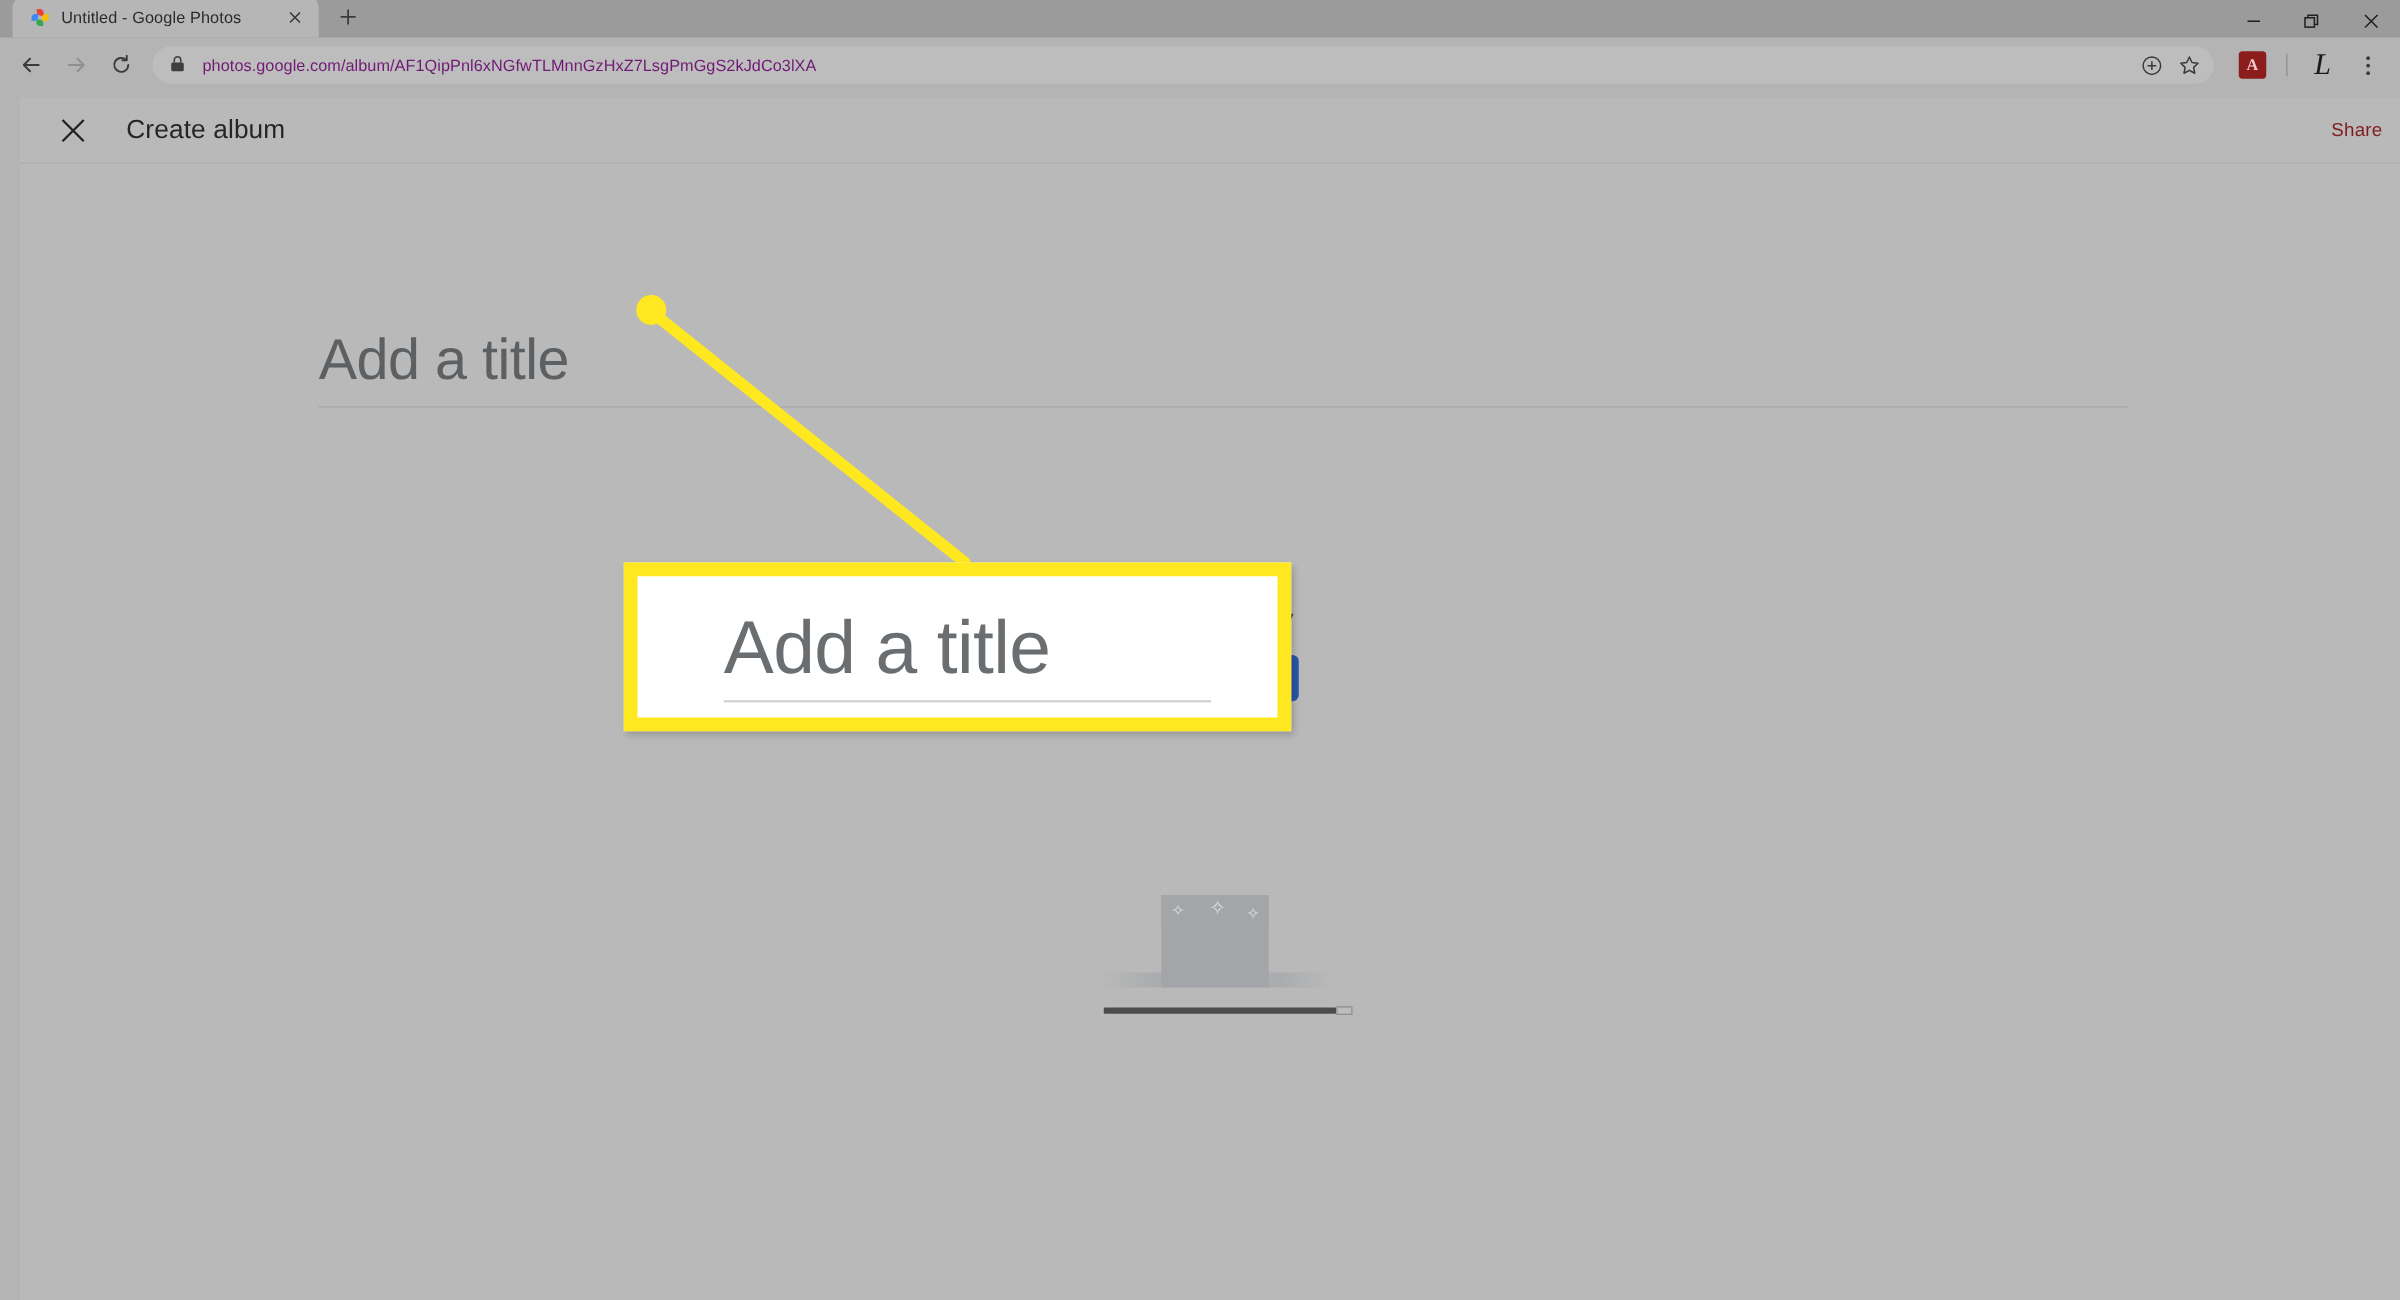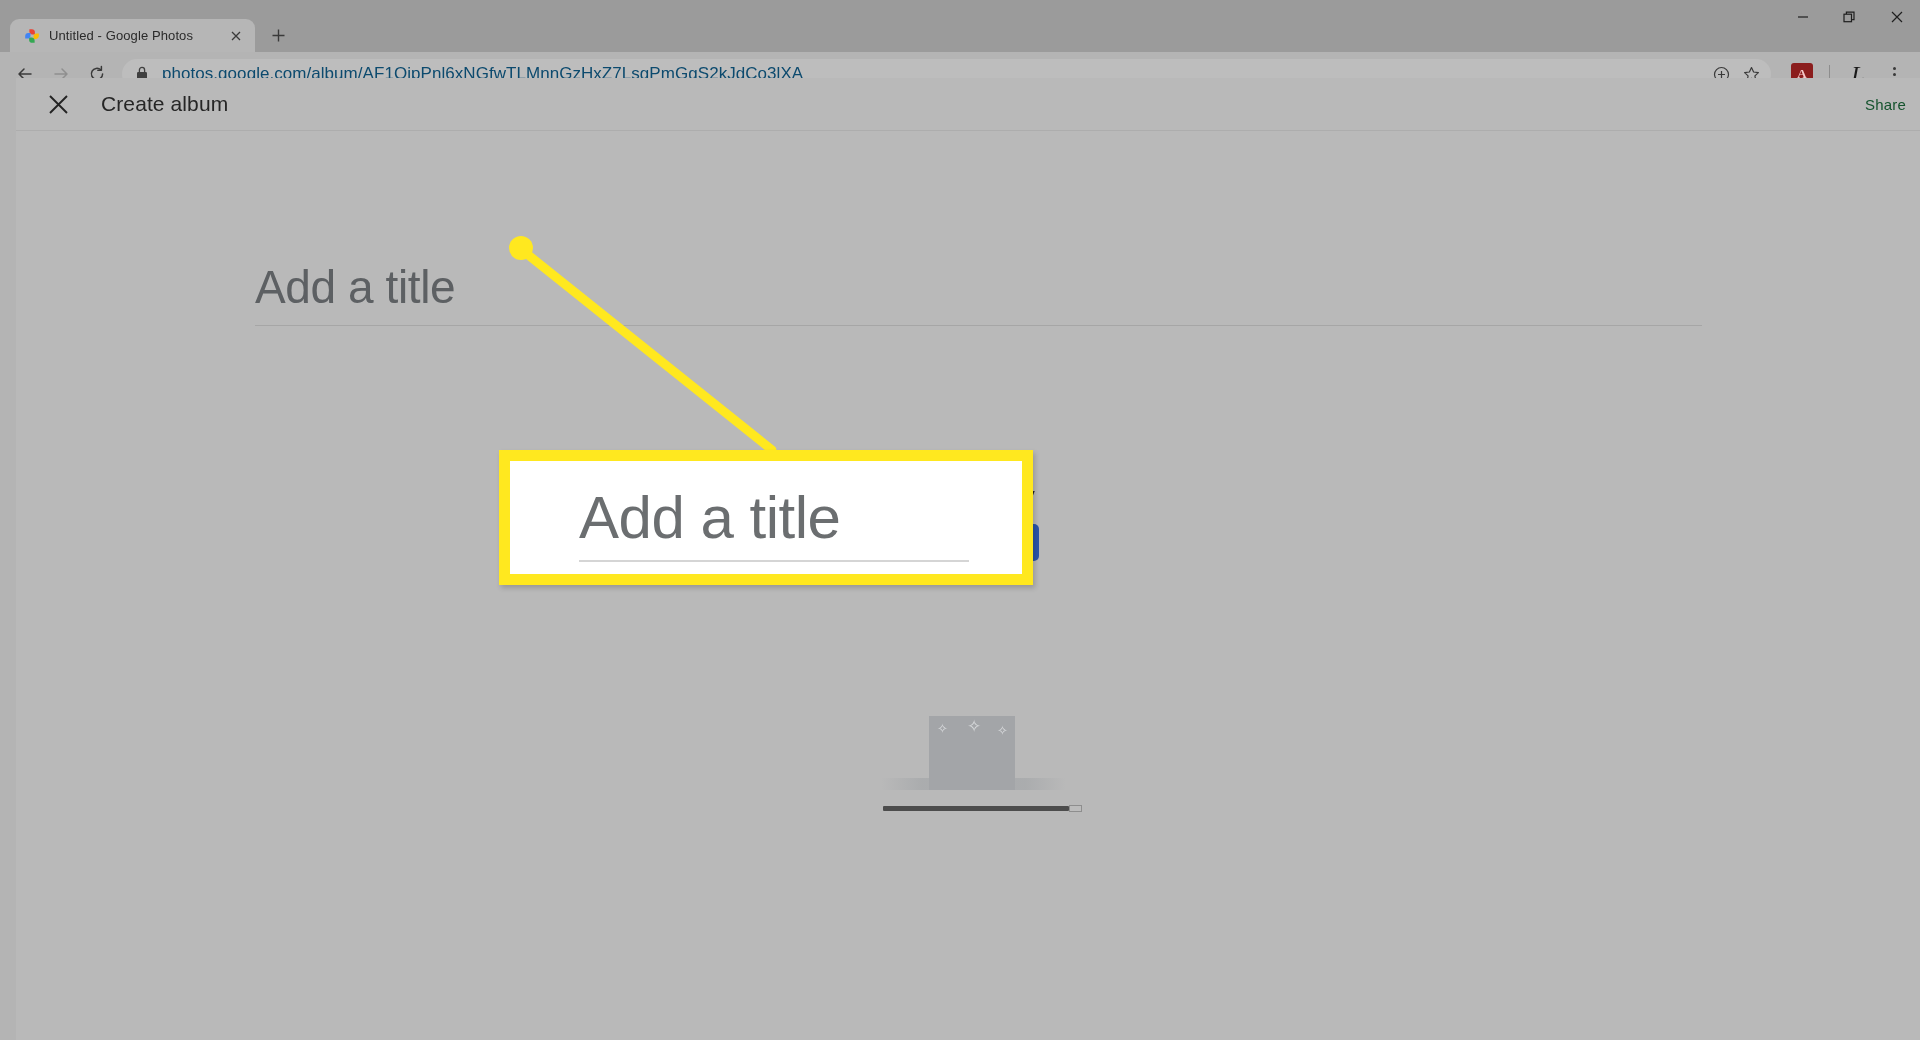--- a/index.html
+++ b/index.html
@@ -13,21 +13,21 @@
 
   
   .browser-window {
     width: 1920px;
     height: 1040px;
     position: relative;
     background: #b4b4b4;
   }
 
   .tabstrip {
-    height: 52px;
+    height: 30px;
     background: #9b9b9b;
     display: flex;
     align-items: flex-end;
     padding-left: 10px;
     position: relative;
   }
 
   .tab {
     height: 33px;
     width: 245px;
@@ -109,22 +109,22 @@
     border-radius: 16px;
     display: flex;
     align-items: center;
     margin: 0 8px 0 6px;
     padding: 0 6px 0 14px;
     min-width: 0;
   }
   .lock-icon { width: 16px; height: 16px; margin-right: 10px; flex: 0 0 16px; color:#3f3f3f; }
   .lock-icon svg { display: block; }
   .url-text {
-    font-size: 17px;
-    color: #0c4a6e;
+    font-size: 13px;
+    color: #701a75;
     white-space: nowrap;
     overflow: hidden;
     text-overflow: ellipsis;
     letter-spacing: .05px;
   }
   .omni-right { margin-left: auto; display:flex; align-items:center; gap:2px; padding-left:8px;}
   .omni-icon {
     width: 28px; height: 28px;
     display: flex; align-items: center; justify-content: center;
     color: #3a3a3a;
@@ -194,21 +194,21 @@
   .app-close svg { display: block; }
   .app-title {
     font-size: 21px;
     color: #262626;
     margin-left: 23px;
     letter-spacing: .1px;
   }
   .share-link {
     margin-left: auto;
     font-size: 15px;
-    color: #14532d;
+    color: #7f1d1d;
     font-weight: 500;
     letter-spacing: .2px;
   }
 
   .divider-line {
     position: absolute;
     left: 0; top: 52px;
     width: 100%;
     height: 1px;
     background: #adadad;

